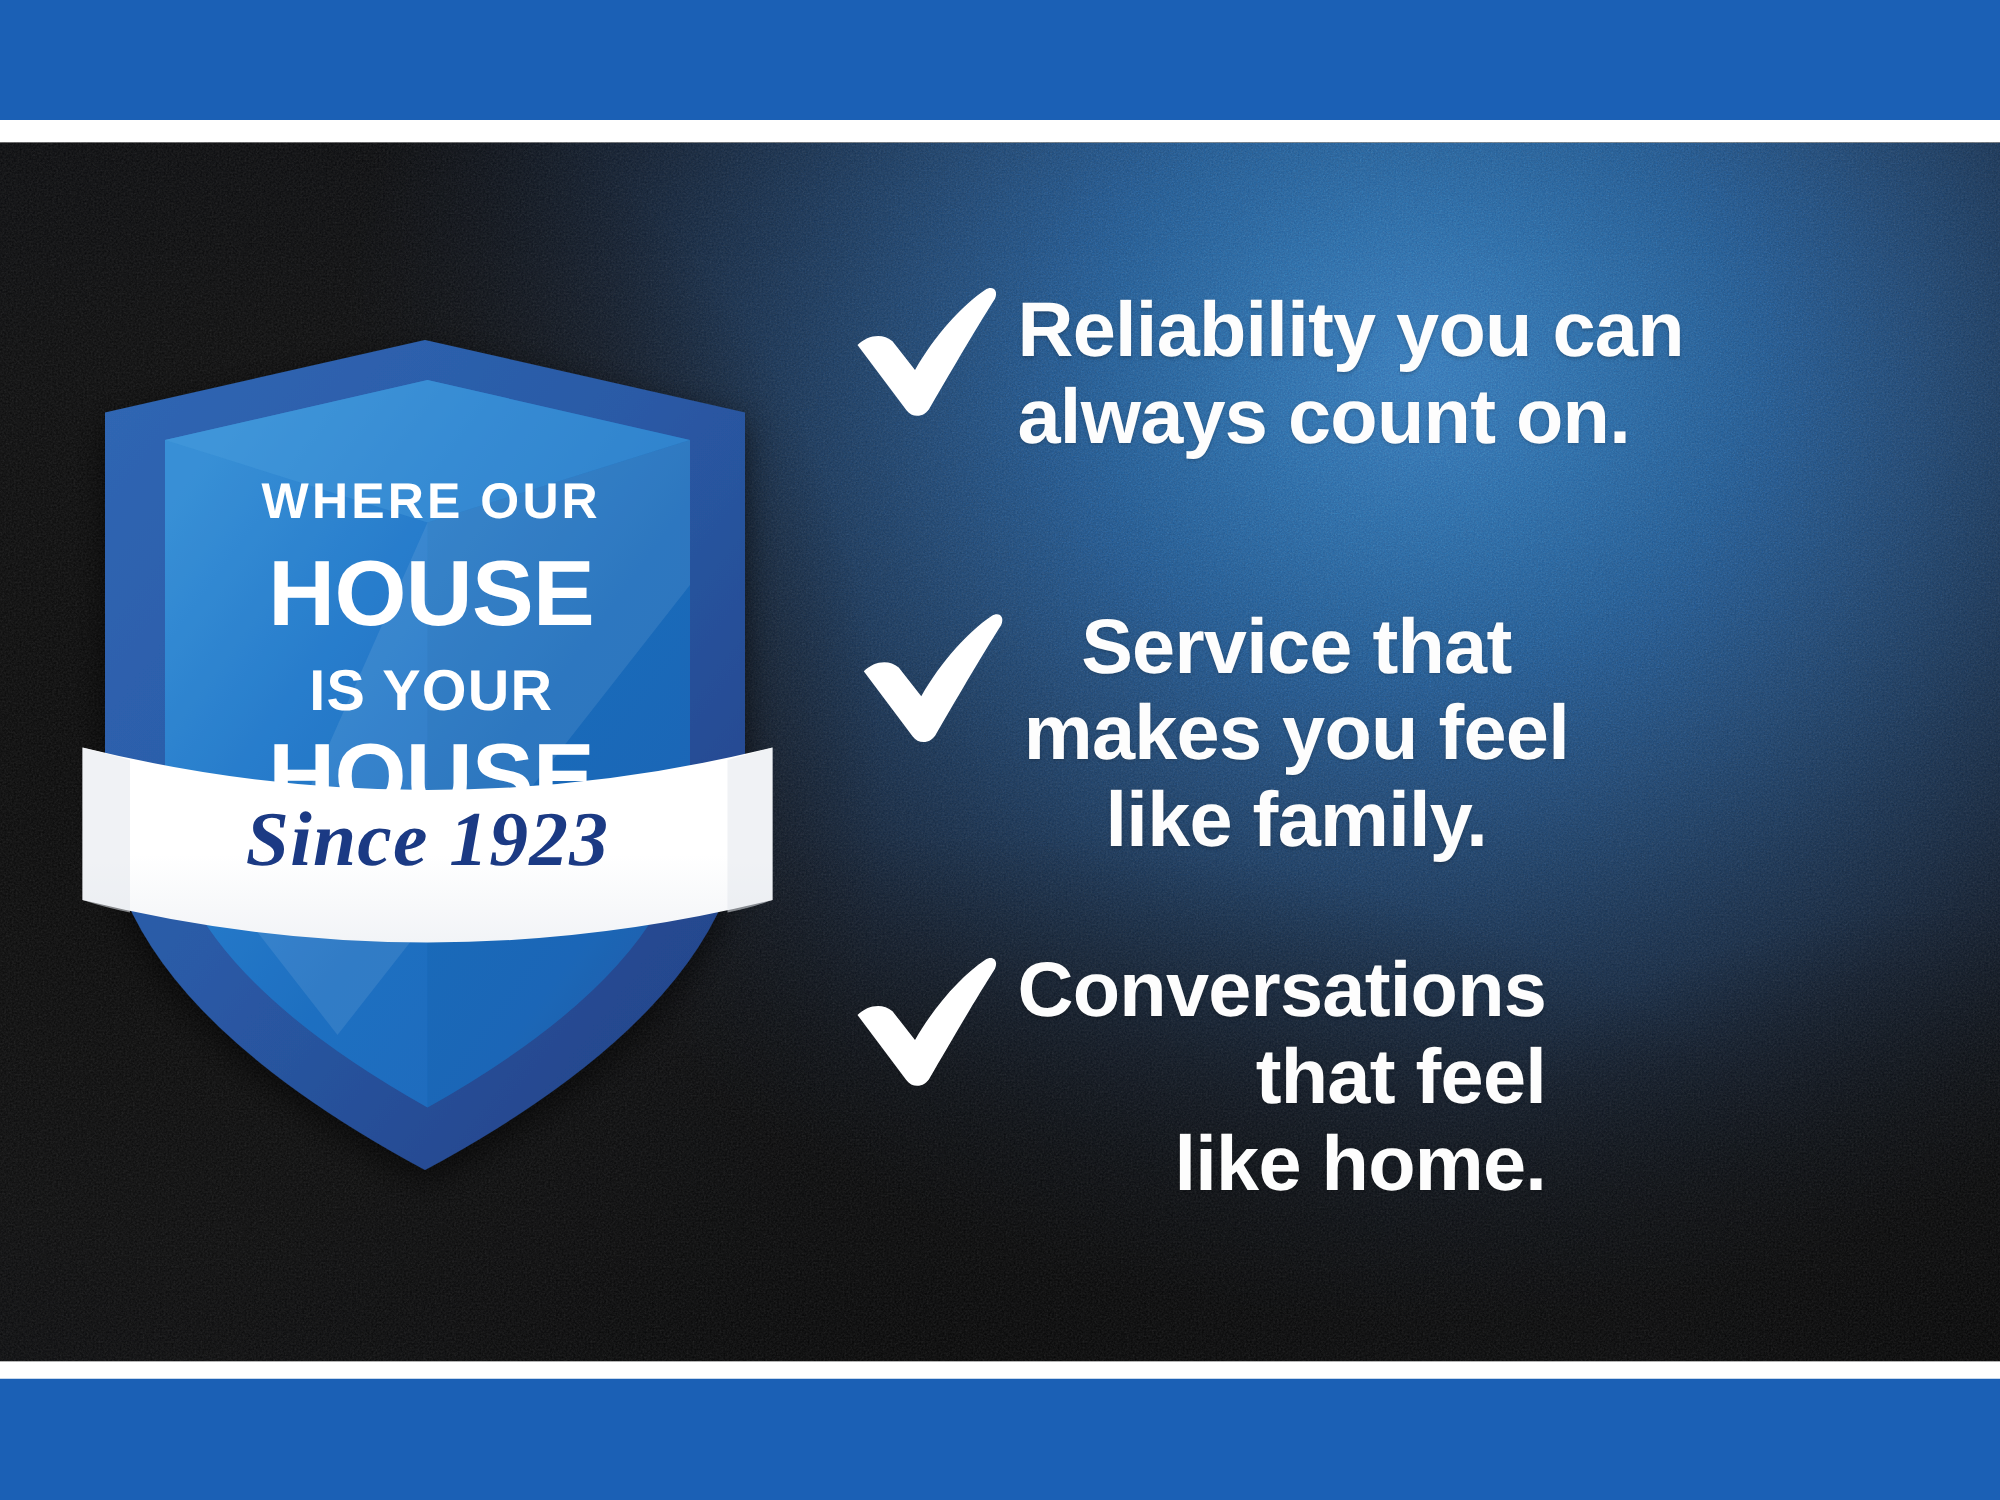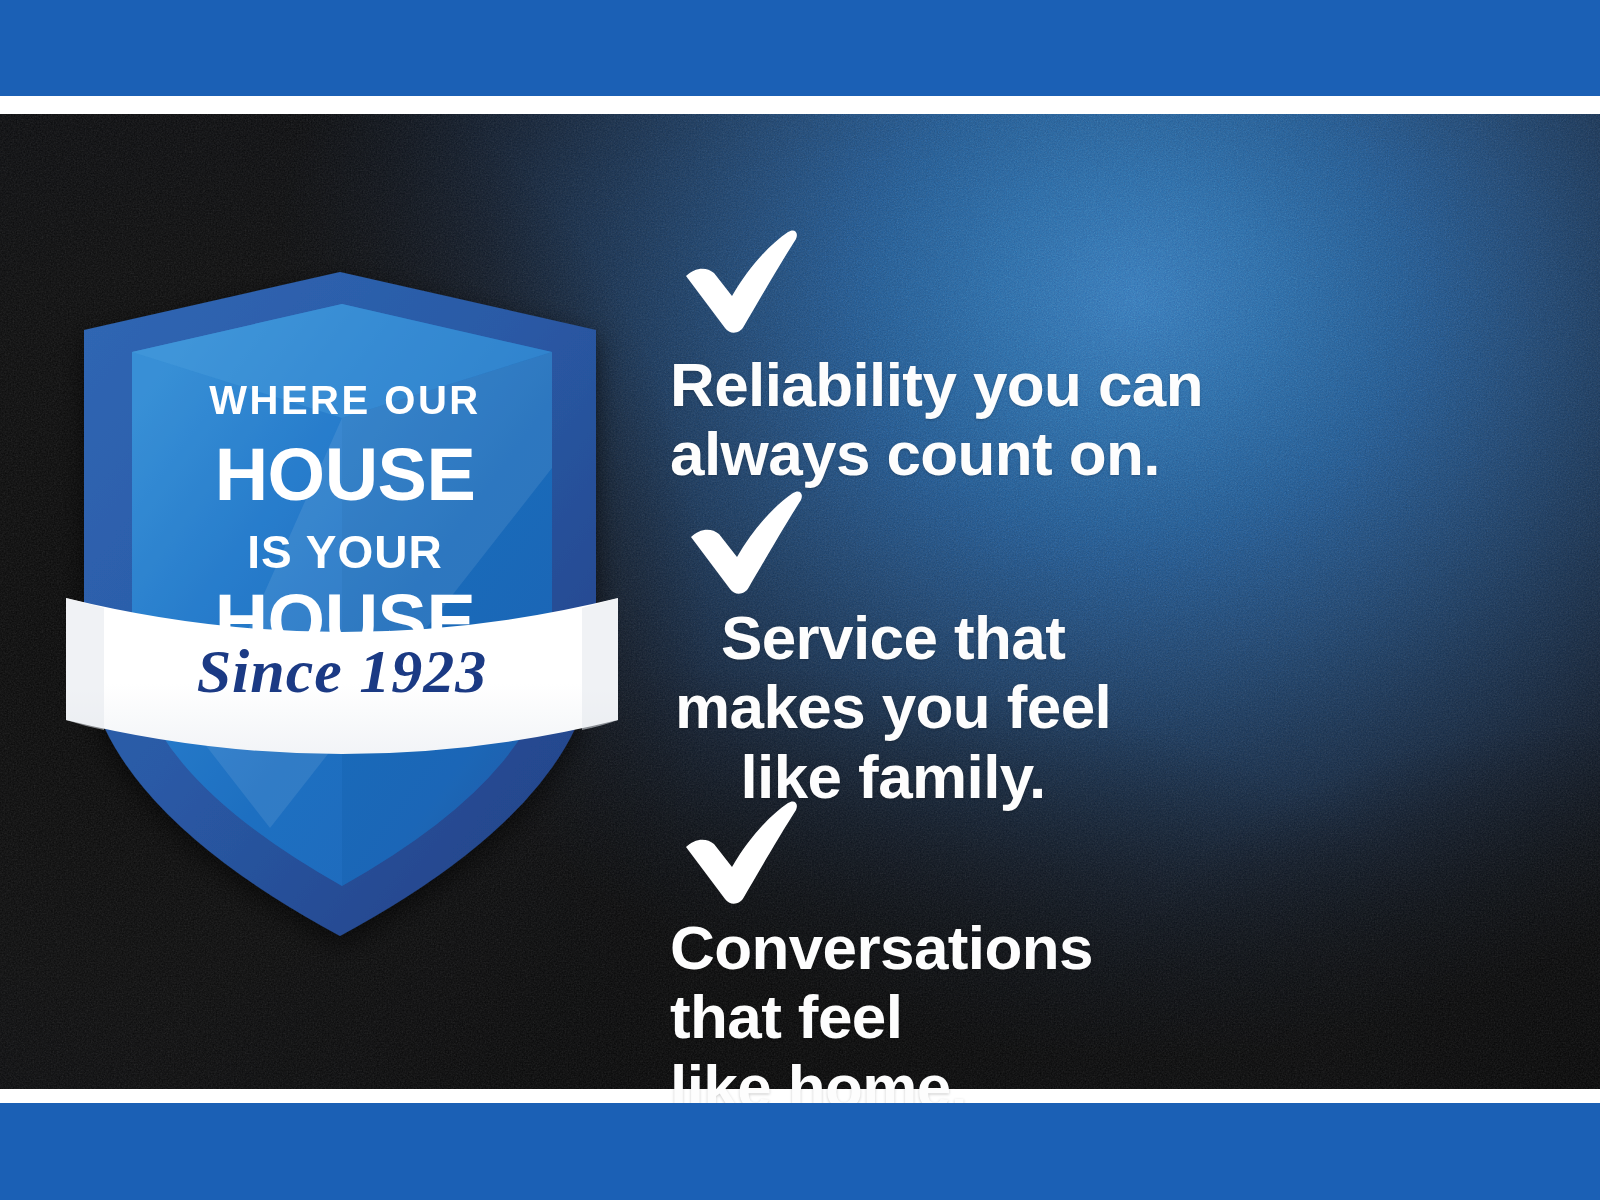--- a/index.html
+++ b/index.html
@@ -73,24 +73,24 @@
   .sl-big{font-size:74px;letter-spacing:-0.5px;}
   .sl-mid{font-size:46px;letter-spacing:1px;}
   .ribbon-text{
     font-family:"Liberation Serif", serif;
     font-style:italic;font-weight:700;font-size:62px;
     fill:#1b3a84;text-anchor:middle;letter-spacing:1px;
   }
 
   
   .bullets{position:absolute;left:660px;top:114px;width:900px;height:975px;}
-  .bullet{position:absolute;display:flex;align-items:flex-start;flex-direction:column;}
+  .bullet{position:absolute;display:flex;align-items:flex-start;}
   .b1{left:10px;top:104px;}
   .b2{left:15px;top:365px;}
-  .b3{left:10px;top:675px;}
+  .b3{left:10px;top:640px;text-align:right;}
   .check{flex:0 0 auto;margin-right:14px;}
   .check svg{display:block;}
   .btext{
     color:#fdfdfd;
     font-family:"Liberation Sans", sans-serif;
     font-weight:700;
     font-size:62px;
     line-height:1.12;
     letter-spacing:-0.6px;
     white-space:pre-line;

